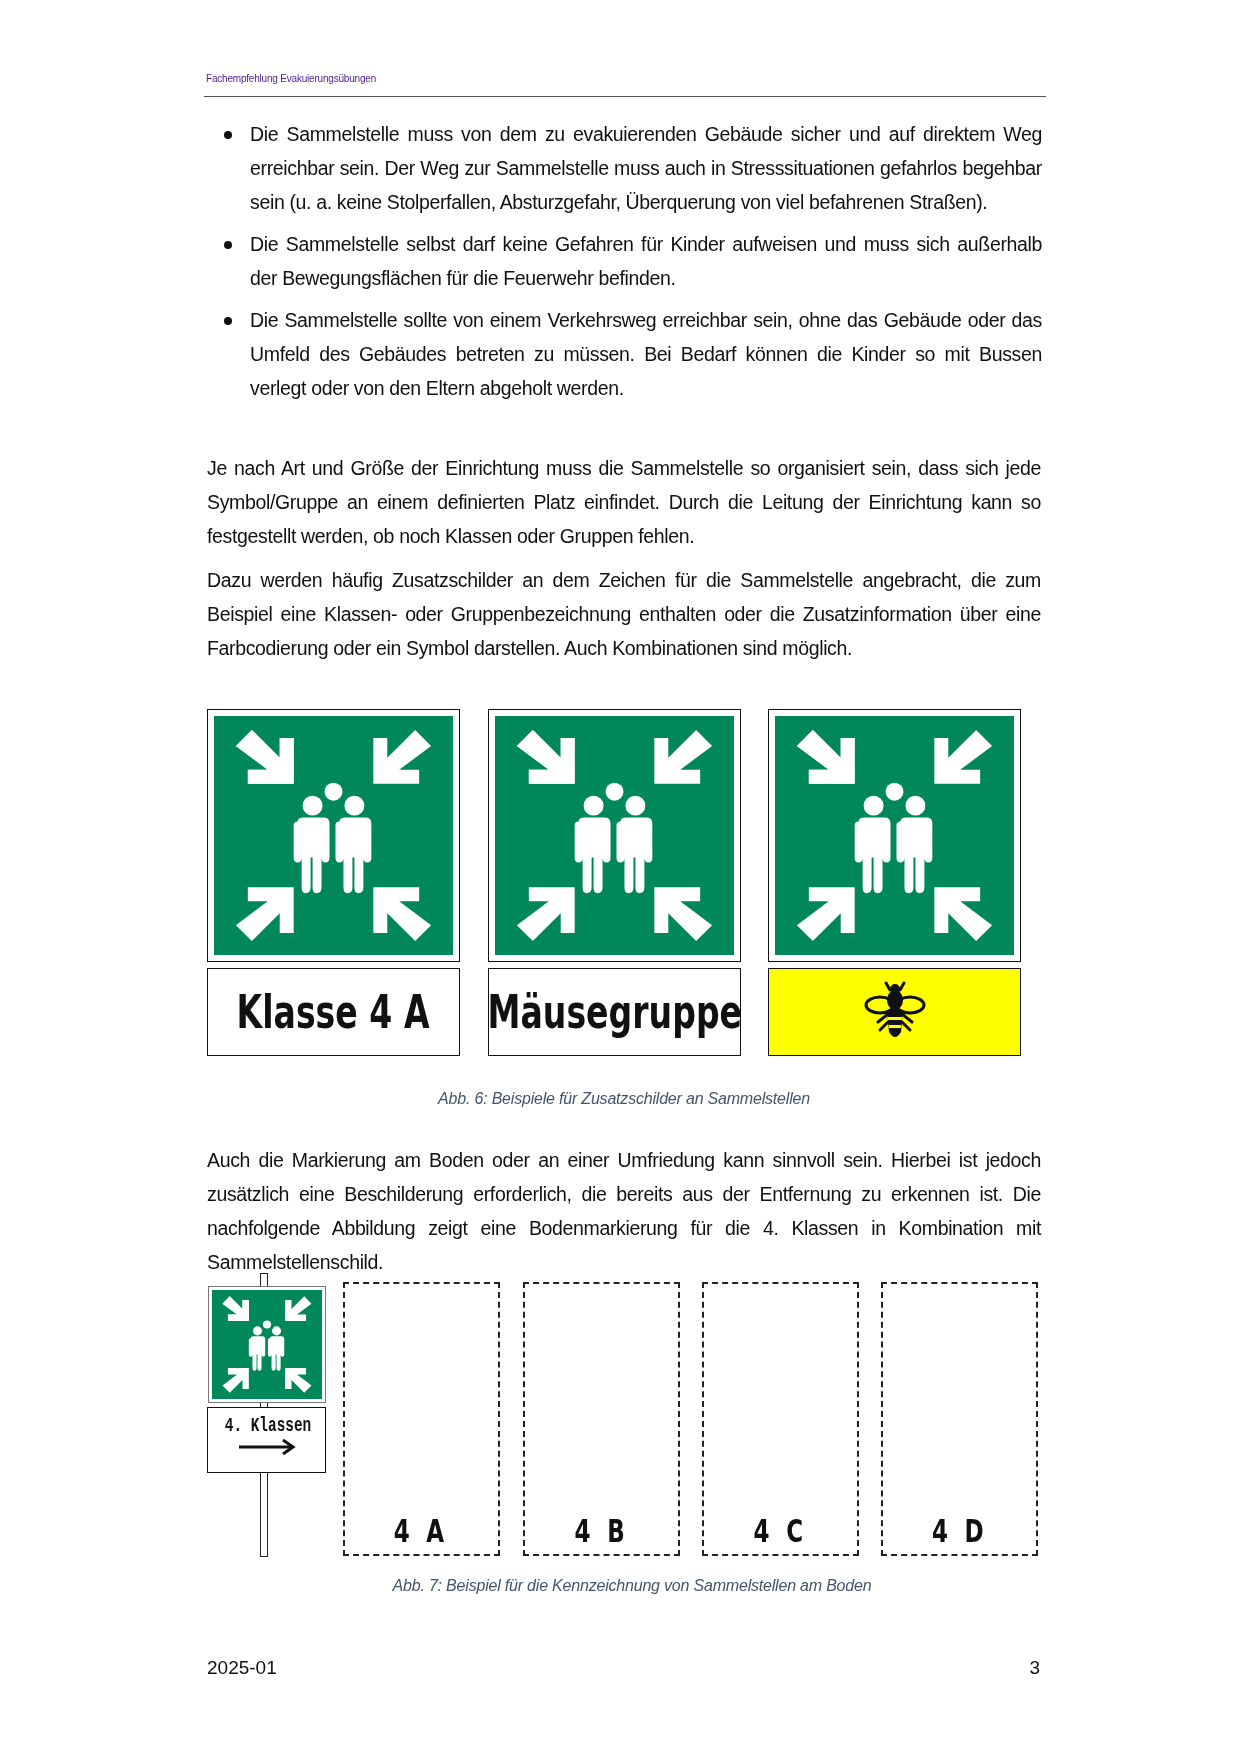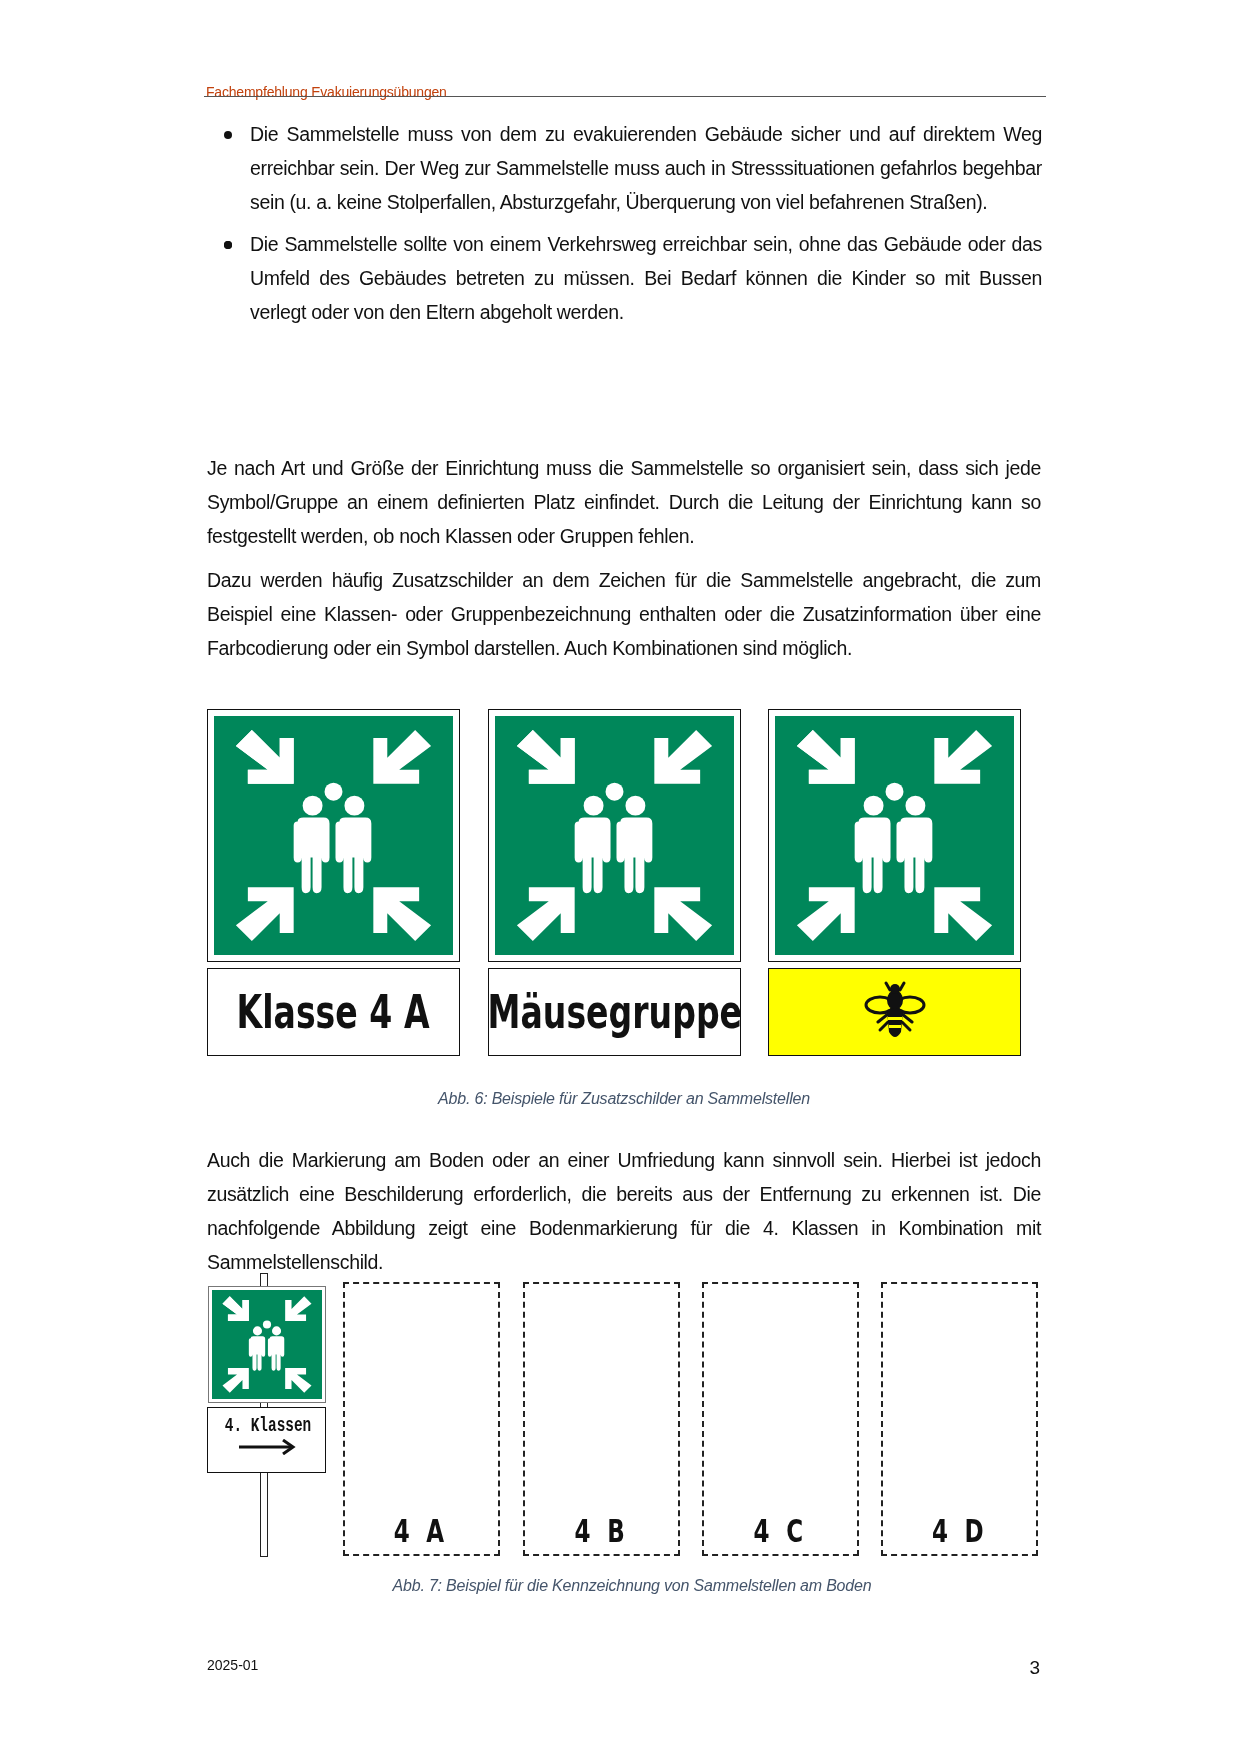--- a/index.html
+++ b/index.html
@@ -1,21 +1,21 @@
 <!DOCTYPE html>
 <html><head>
 <meta charset="utf-8">
 <style>
   html, body { margin: 0; padding: 0; background: #ffffff; }
   body { width: 1240px; height: 1753px; position: relative; overflow: hidden;
          font-family: "Liberation Sans", "DejaVu Sans", sans-serif; color: #111; }
   .abs { position: absolute; }
 
   
-  .running-header { left: 206px; top: 84px; font-size: 14px; color: #c2410c; letter-spacing: -0.2px; }
+  .running-header { left: 206px; top: 73px; font-size: 10px; color: #4c1d95; letter-spacing: -0.2px; }
   .header-rule { left: 204px; top: 96px; width: 842px; height: 0; border-top: 1.5px solid #555; }
 
   
   .body { font-size: 19.5px; line-height: 34px; text-align: justify; letter-spacing: -0.35px; color: #111; }
   .bullet-list { left: 206px; top: 117px; width: 836px; margin: 0; padding: 0; list-style: none; }
   .bullet-item { position: relative; padding-left: 44px; margin-bottom: 8px; }
   .bullet-dot { position: absolute; left: 18px; top: 14px; width: 8px; height: 8px; border-radius: 50%; background: #111; }
   .para { width: 834px; margin: 0; }
   #p1 { left: 207px; top: 451px; }
   #p2 { left: 207px; top: 563px; }
@@ -48,36 +48,37 @@
                  text-align: center; font-family: Liberation Mono, monospace; font-weight: bold; }
   .small-label .label-text { font-size: 20px; margin-top: 6px; transform: scaleX(0.72); }
   .small-arrow { display: block; margin: 2px auto 0; width: 60px; height: 16px; }
 
   .floor-box { top: 1282px; width: 153px; height: 270px; border: 2.5px dashed #222; }
   .floor-label { position: absolute; left: 0; right: 0; bottom: 4px; text-align: center;
                  font-family: "DejaVu Sans", sans-serif; font-weight: bold; font-size: 32px; color: #111; }
   .floor-label span { display: inline-block; transform: scaleX(0.72); letter-spacing: 6px; }
 
   
-  .footer-left { left: 207px; top: 1657px; font-size: 14px; color: #111; }
+  .footer-left { left: 207px; top: 1657px; font-size: 19px; color: #111; }
   .footer-right { left: 990px; top: 1657px; width: 50px; text-align: right; font-size: 19px; color: #111; }
 </style>
 </head>
 <body>
 
 <div class="abs running-header">Fachempfehlung Evakuierungsübungen</div>
 <div class="abs header-rule"></div>
 
 <ul class="abs bullet-list body">
   <li class="bullet-item">
     <span class="bullet-dot"></span>
     <span>Die Sammelstelle muss von dem zu evakuierenden Gebäude sicher und auf direktem Weg erreichbar sein. Der Weg zur Sammelstelle muss auch in Stresssituationen gefahrlos begehbar sein (u. a. keine Stolperfallen, Absturzgefahr, Überquerung von viel befahrenen Straßen).</span>
   </li>
   <li class="bullet-item">
     <span class="bullet-dot"></span>
+    <span>Die Sammelstelle selbst darf keine Gefahren für Kinder aufweisen und muss sich außerhalb der Bewegungsflächen für die Feuerwehr befinden.</span>
   </li>
   <li class="bullet-item">
     <span class="bullet-dot"></span>
     <span>Die Sammelstelle sollte von einem Verkehrsweg erreichbar sein, ohne das Gebäude oder das Umfeld des Gebäudes betreten zu müssen. Bei Bedarf können die Kinder so mit Bussen verlegt oder von den Eltern abgeholt werden.</span>
   </li>
 </ul>
 
 <p id="p1" class="abs para body">Je nach Art und Größe der Einrichtung muss die Sammelstelle so organisiert sein, dass sich jede Symbol/Gruppe an einem definierten Platz einfindet. Durch die Leitung der Einrichtung kann so festgestellt werden, ob noch Klassen oder Gruppen fehlen.</p>
 <p id="p2" class="abs para body">Dazu werden häufig Zusatzschilder an dem Zeichen für die Sammelstelle angebracht, die zum Beispiel eine Klassen- oder Gruppenbezeichnung enthalten oder die Zusatzinformation über eine Farbcodierung oder ein Symbol darstellen. Auch Kombinationen sind möglich.</p>
 

